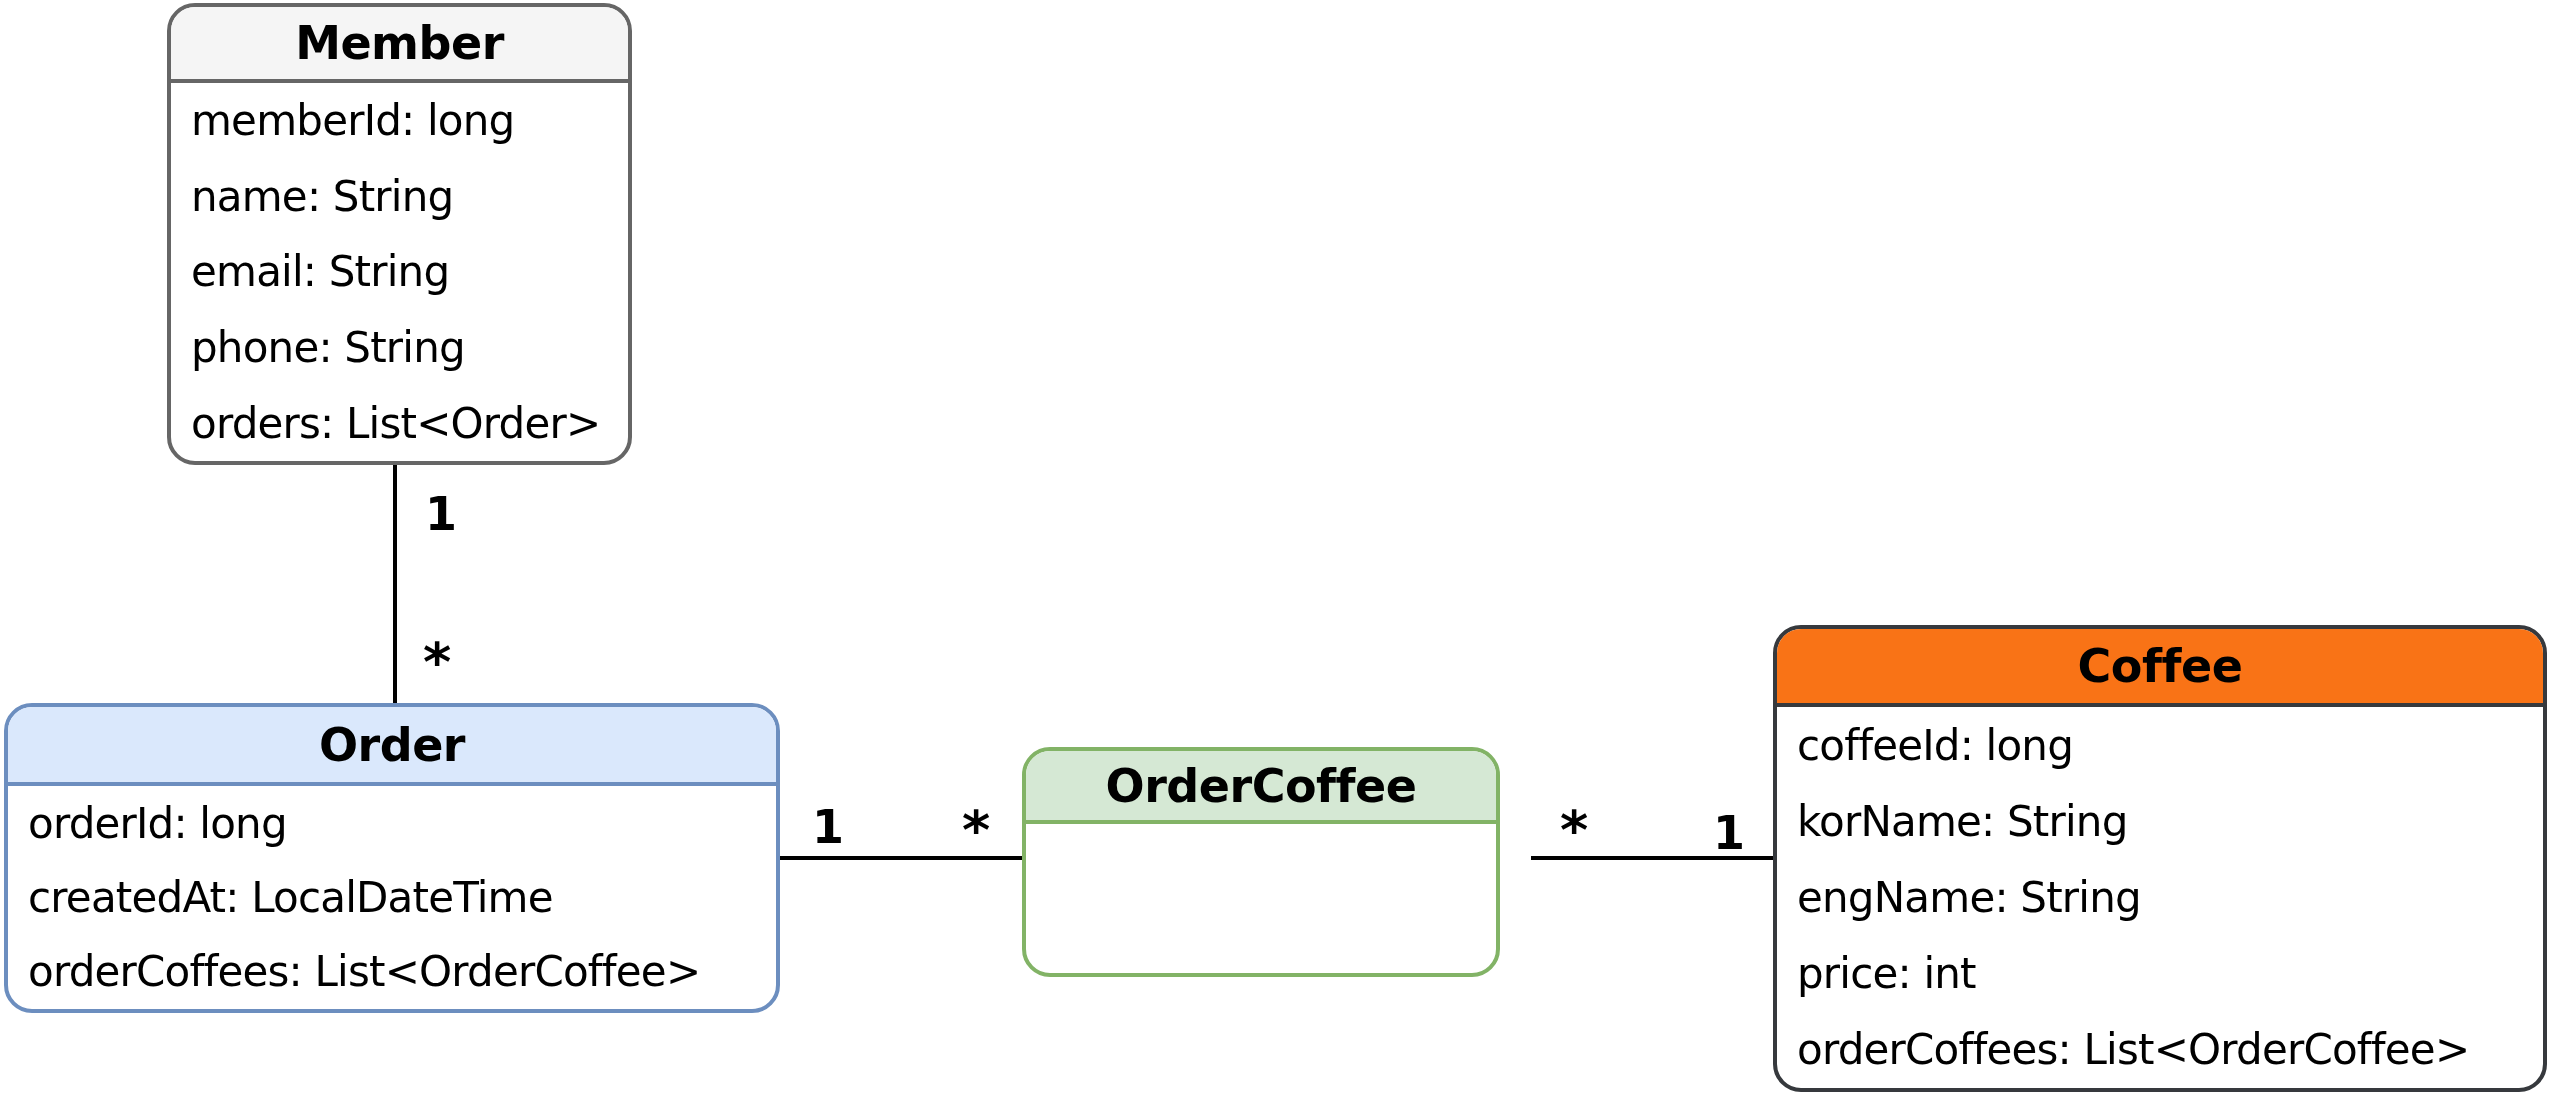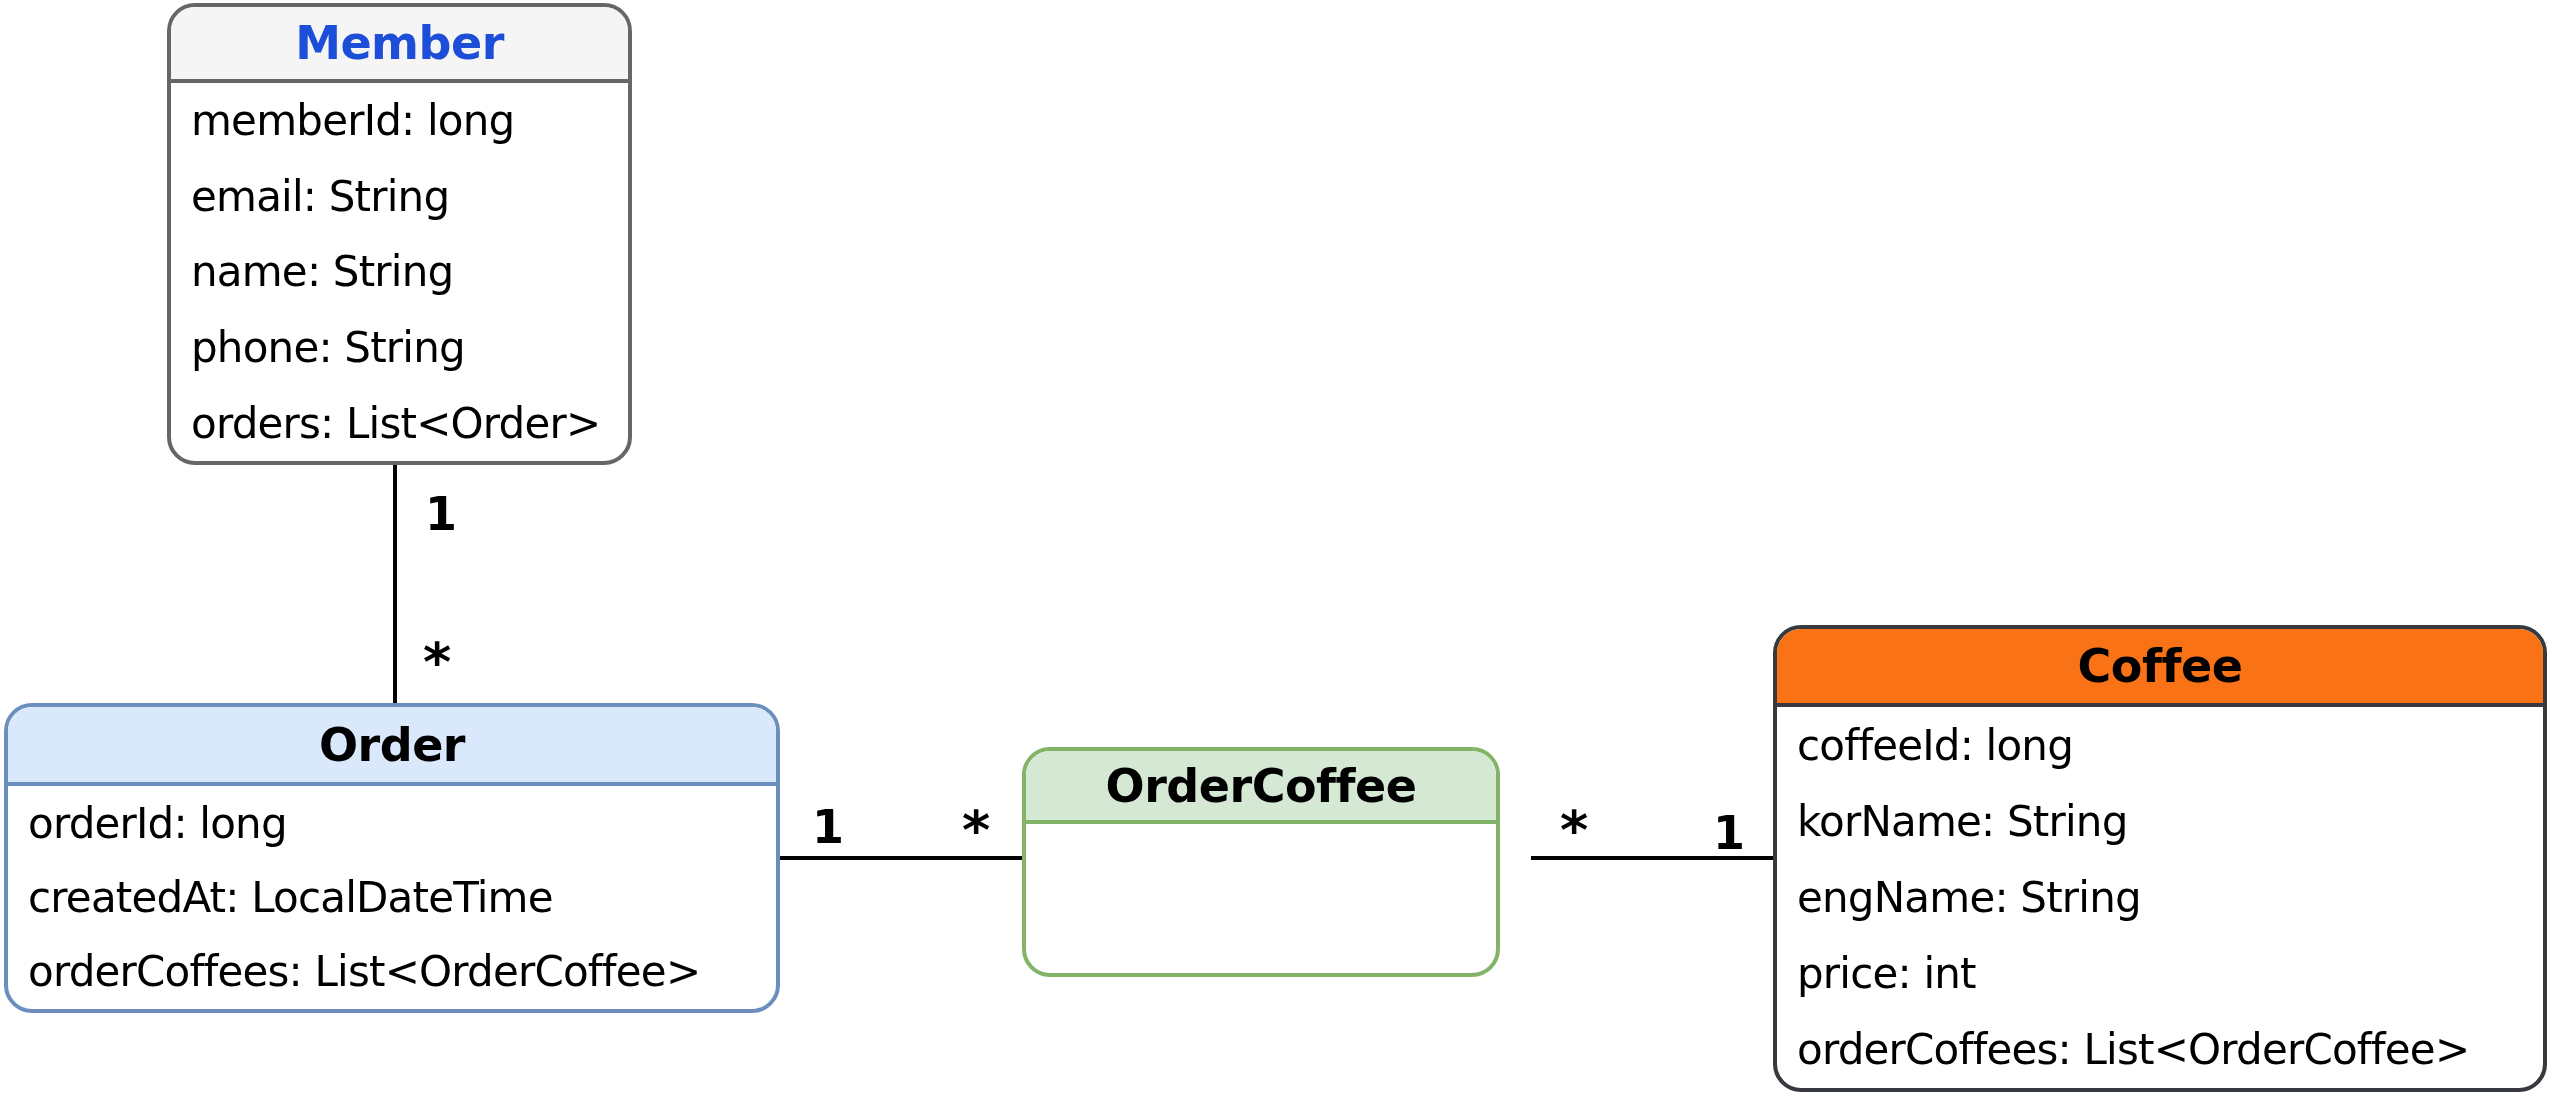--- a/index.html
+++ b/index.html
@@ -96,26 +96,26 @@
 
   <span class="mult m-mo-1">1</span>
   <span class="mult star m-mo-s">*</span>
   <span class="mult m-oc-1">1</span>
   <span class="mult star m-oc-s">*</span>
   <span class="mult star m-cc-s">*</span>
   <span class="mult m-cc-1">1</span>
 
   <section class="entity member" style="border-color: rgb(102, 102, 102);">
     <header style="background: rgb(245, 245, 245); border-bottom-color: rgb(102, 102, 102);">
-      <span class="title" style="color: #1d4ed8;">Member</span>
+      <span class="title" style="color: #000000;">Member</span>
     </header>
     <div class="body">
       <div class="row">memberId: long</div>
+      <div class="row">name: String</div>
       <div class="row">email: String</div>
-      <div class="row">name: String</div>
       <div class="row">phone: String</div>
       <div class="row">orders: List&lt;Order&gt;</div>
     </div>
   </section>
 
   <section class="entity order" style="border-color: rgb(108, 142, 191);">
     <header style="background: rgb(218, 232, 252); border-bottom-color: rgb(108, 142, 191);">
       <span class="title" style="color: rgb(0, 0, 0);">Order</span>
     </header>
     <div class="body">

